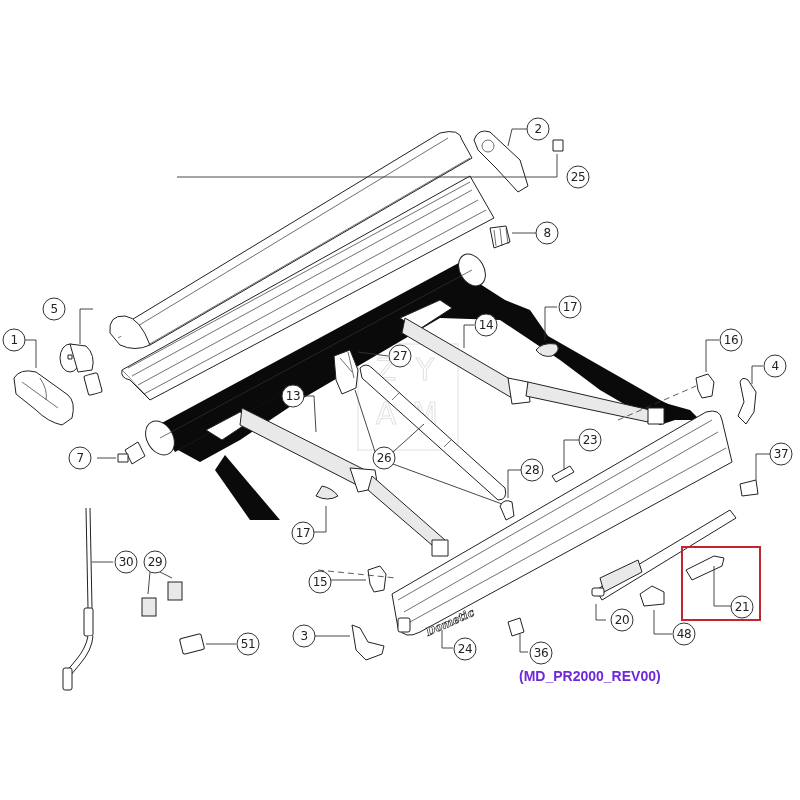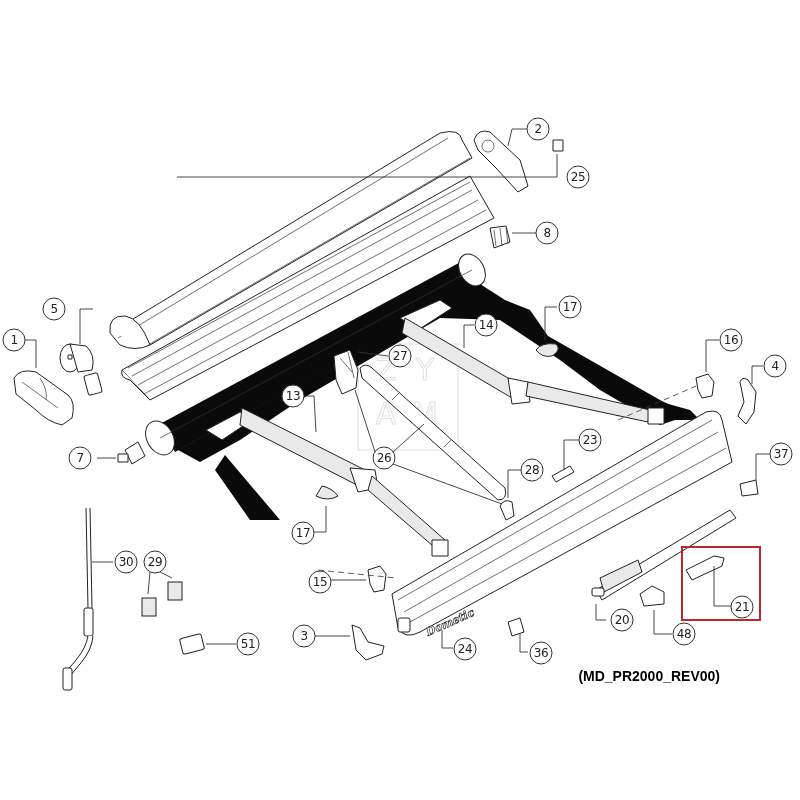--- a/index.html
+++ b/index.html
@@ -9,21 +9,21 @@
   .callout-circle { fill: #fff; stroke: #333; stroke-width: 1; }
   .leader { stroke: #333; stroke-width: 0.9; fill: none; }
   .part { fill: #fff; stroke: #222; stroke-width: 1; stroke-linejoin: round; }
   .part-thin { fill: none; stroke: #333; stroke-width: 0.7; }
   .part-grey { fill: #e9e9e9; stroke: #222; stroke-width: 1; }
   .fabric { fill: #0a0a0a; stroke: none; }
   .dash { stroke: #333; stroke-width: 0.8; stroke-dasharray: 6 4; fill: none; }
   .watermark-box { fill: none; stroke: #e4e4e4; stroke-width: 1.2; }
   .watermark-text { font-family: "DejaVu Sans", sans-serif; font-size: 30px; fill: none; stroke: #e2e2e2; stroke-width: 1; text-anchor: middle; }
   .highlight-box { fill: none; stroke: #c0262d; stroke-width: 2; }
-  .revision-label { position: absolute; left: 540px; top: 668px; width: 180px; text-align: right; font-family: "Liberation Sans", sans-serif; font-weight: bold; font-size: 14px; color: #000000; }
+  .revision-label { position: absolute; left: 519px; top: 668px; width: 180px; text-align: left; font-family: "Liberation Sans", sans-serif; font-weight: bold; font-size: 14px; color: #6d28d9; }
   .brand-text { font-family: "DejaVu Serif", serif; font-style: italic; font-weight: bold; font-size: 11px; fill: #fff; stroke: #333; stroke-width: 0.7; }
 </style>
 </head>
 <body>
 
 <svg id="diagram" viewBox="0 0 800 800" xmlns="http://www.w3.org/2000/svg">
 
   <g>
     <rect class="watermark-box" x="358" y="344" width="100" height="106"></rect>
     <text class="watermark-text" x="386" y="380">Z</text>

